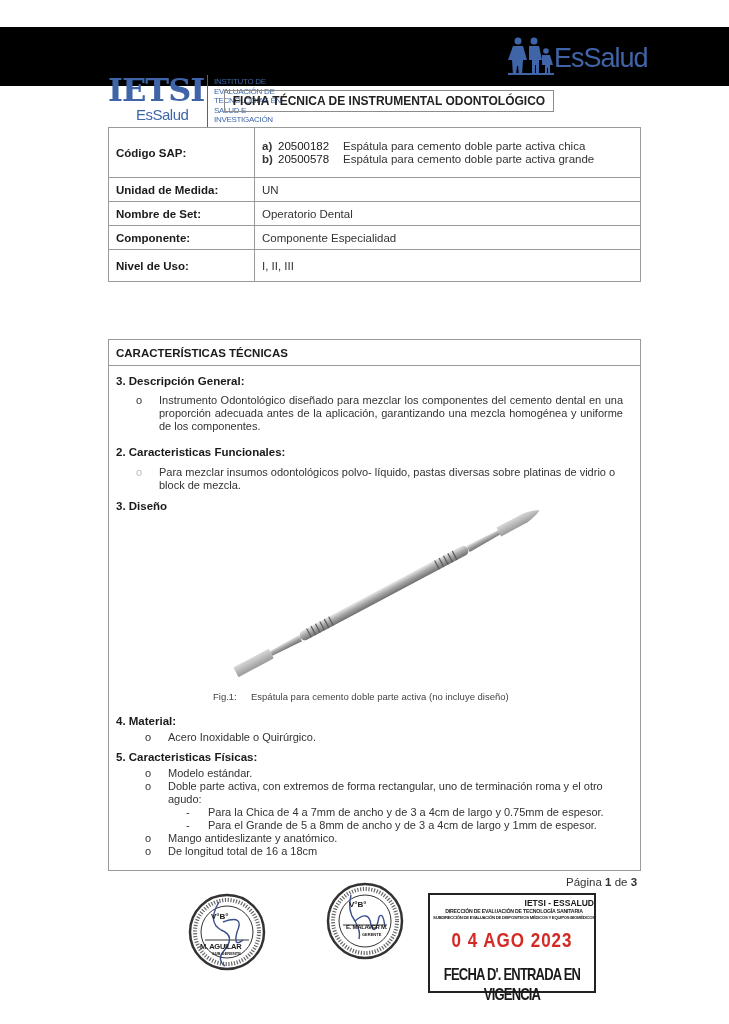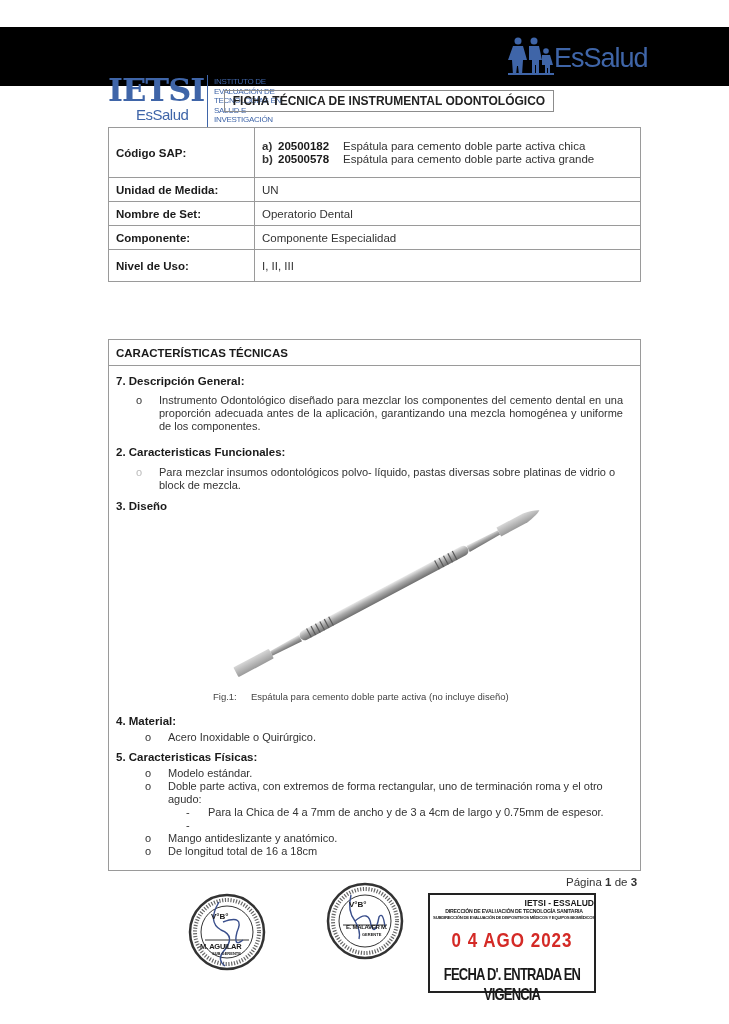--- a/index.html
+++ b/index.html
@@ -49,21 +49,21 @@
     .spec-table td {
       border: 1px solid #9a9a9a;
       font-size: 11.5px; vertical-align: middle;
       padding: 0 7px;
     }
     .spec-table td.lbl { width: 146px; font-weight: bold; color: #1a1a1a; }
     .spec-table td.val { color: #333; }
     .spec-table td.val.bold { font-weight: bold; color: #1a1a1a; }
     .sap-line { display: flex; line-height: 13px; }
     .sap-letter { width: 16px; font-weight: bold; }
-    .sap-code { width: 65px; font-weight: bold; color: #1a1a1a; }
+    .sap-code { width: 65px; font-weight: normal; color: #1a1a1a; }
     .sap-desc { color: #333; }
 
     .ct-box {
       position: absolute; left: 108px; top: 339px; width: 533px; height: 532px;
       border: 1px solid #9a9a9a;
     }
     .ct-header {
       height: 26px; border-bottom: 1px solid #9a9a9a;
       font-size: 11.5px; font-weight: bold; line-height: 26px; padding-left: 7px;
     }
@@ -174,21 +174,21 @@
   <tr style="height:32px">
     <td class="lbl">Nivel de Uso:</td>
     <td class="val">I, II, III</td>
   </tr>
 </tbody>
   </table>
 
 <div class="ct-box">
   <div class="ct-header">CARACTERÍSTICAS TÉCNICAS</div>
 
-  <div class="section-h" style="top:35px">7.  Descripción General:</div>
+  <div class="section-h" style="top:35px">3.  Descripción General:</div>
   <div class="bullet-row" style="left:24px; top:54px; width:490px">
     <span class="bullet">o</span>
     <span class="bullet-text">Instrumento Odontológico diseñado para mezclar los componentes del cemento dental en una proporción adecuada antes de la aplicación, garantizando una mezcla homogénea y uniforme de los componentes.</span>
   </div>
 
   <div class="section-h" style="top:106px">2.  Caracteristicas Funcionales:</div>
   <div class="bullet-row" style="left:24px; top:126px; width:490px">
     <span class="bullet faint">o</span>
     <span class="bullet-text" style="text-align:left">Para mezclar insumos odontológicos polvo- líquido, pastas diversas sobre platinas de vidrio o block de mezcla.</span>
   </div>
@@ -251,20 +251,21 @@
   <div class="bullet-row" style="left:33px; top:440px; width:488px">
     <span class="bullet">o</span>
     <span class="bullet-text" style="text-align:left">Doble parte activa, con extremos de forma rectangular, uno de terminación roma y el otro agudo:</span>
   </div>
   <div class="dash-row" style="left:77px; top:466px; width:450px">
     <span class="dash">-</span>
     <span>Para la Chica de 4 a 7mm de ancho y de 3 a 4cm de largo y 0.75mm de espesor.</span>
   </div>
   <div class="dash-row" style="left:77px; top:479px; width:450px">
     <span class="dash">-</span>
+    <span>Para el Grande de 5 a 8mm de ancho y de 3 a 4cm de largo y 1mm de espesor.</span>
   </div>
   <div class="bullet-row" style="left:33px; top:492px; width:480px">
     <span class="bullet">o</span>
     <span class="bullet-text">Mango antideslizante y anatómico.</span>
   </div>
   <div class="bullet-row" style="left:33px; top:505px; width:480px">
     <span class="bullet">o</span>
     <span class="bullet-text">De longitud total de 16 a 18cm</span>
   </div>
 </div>

